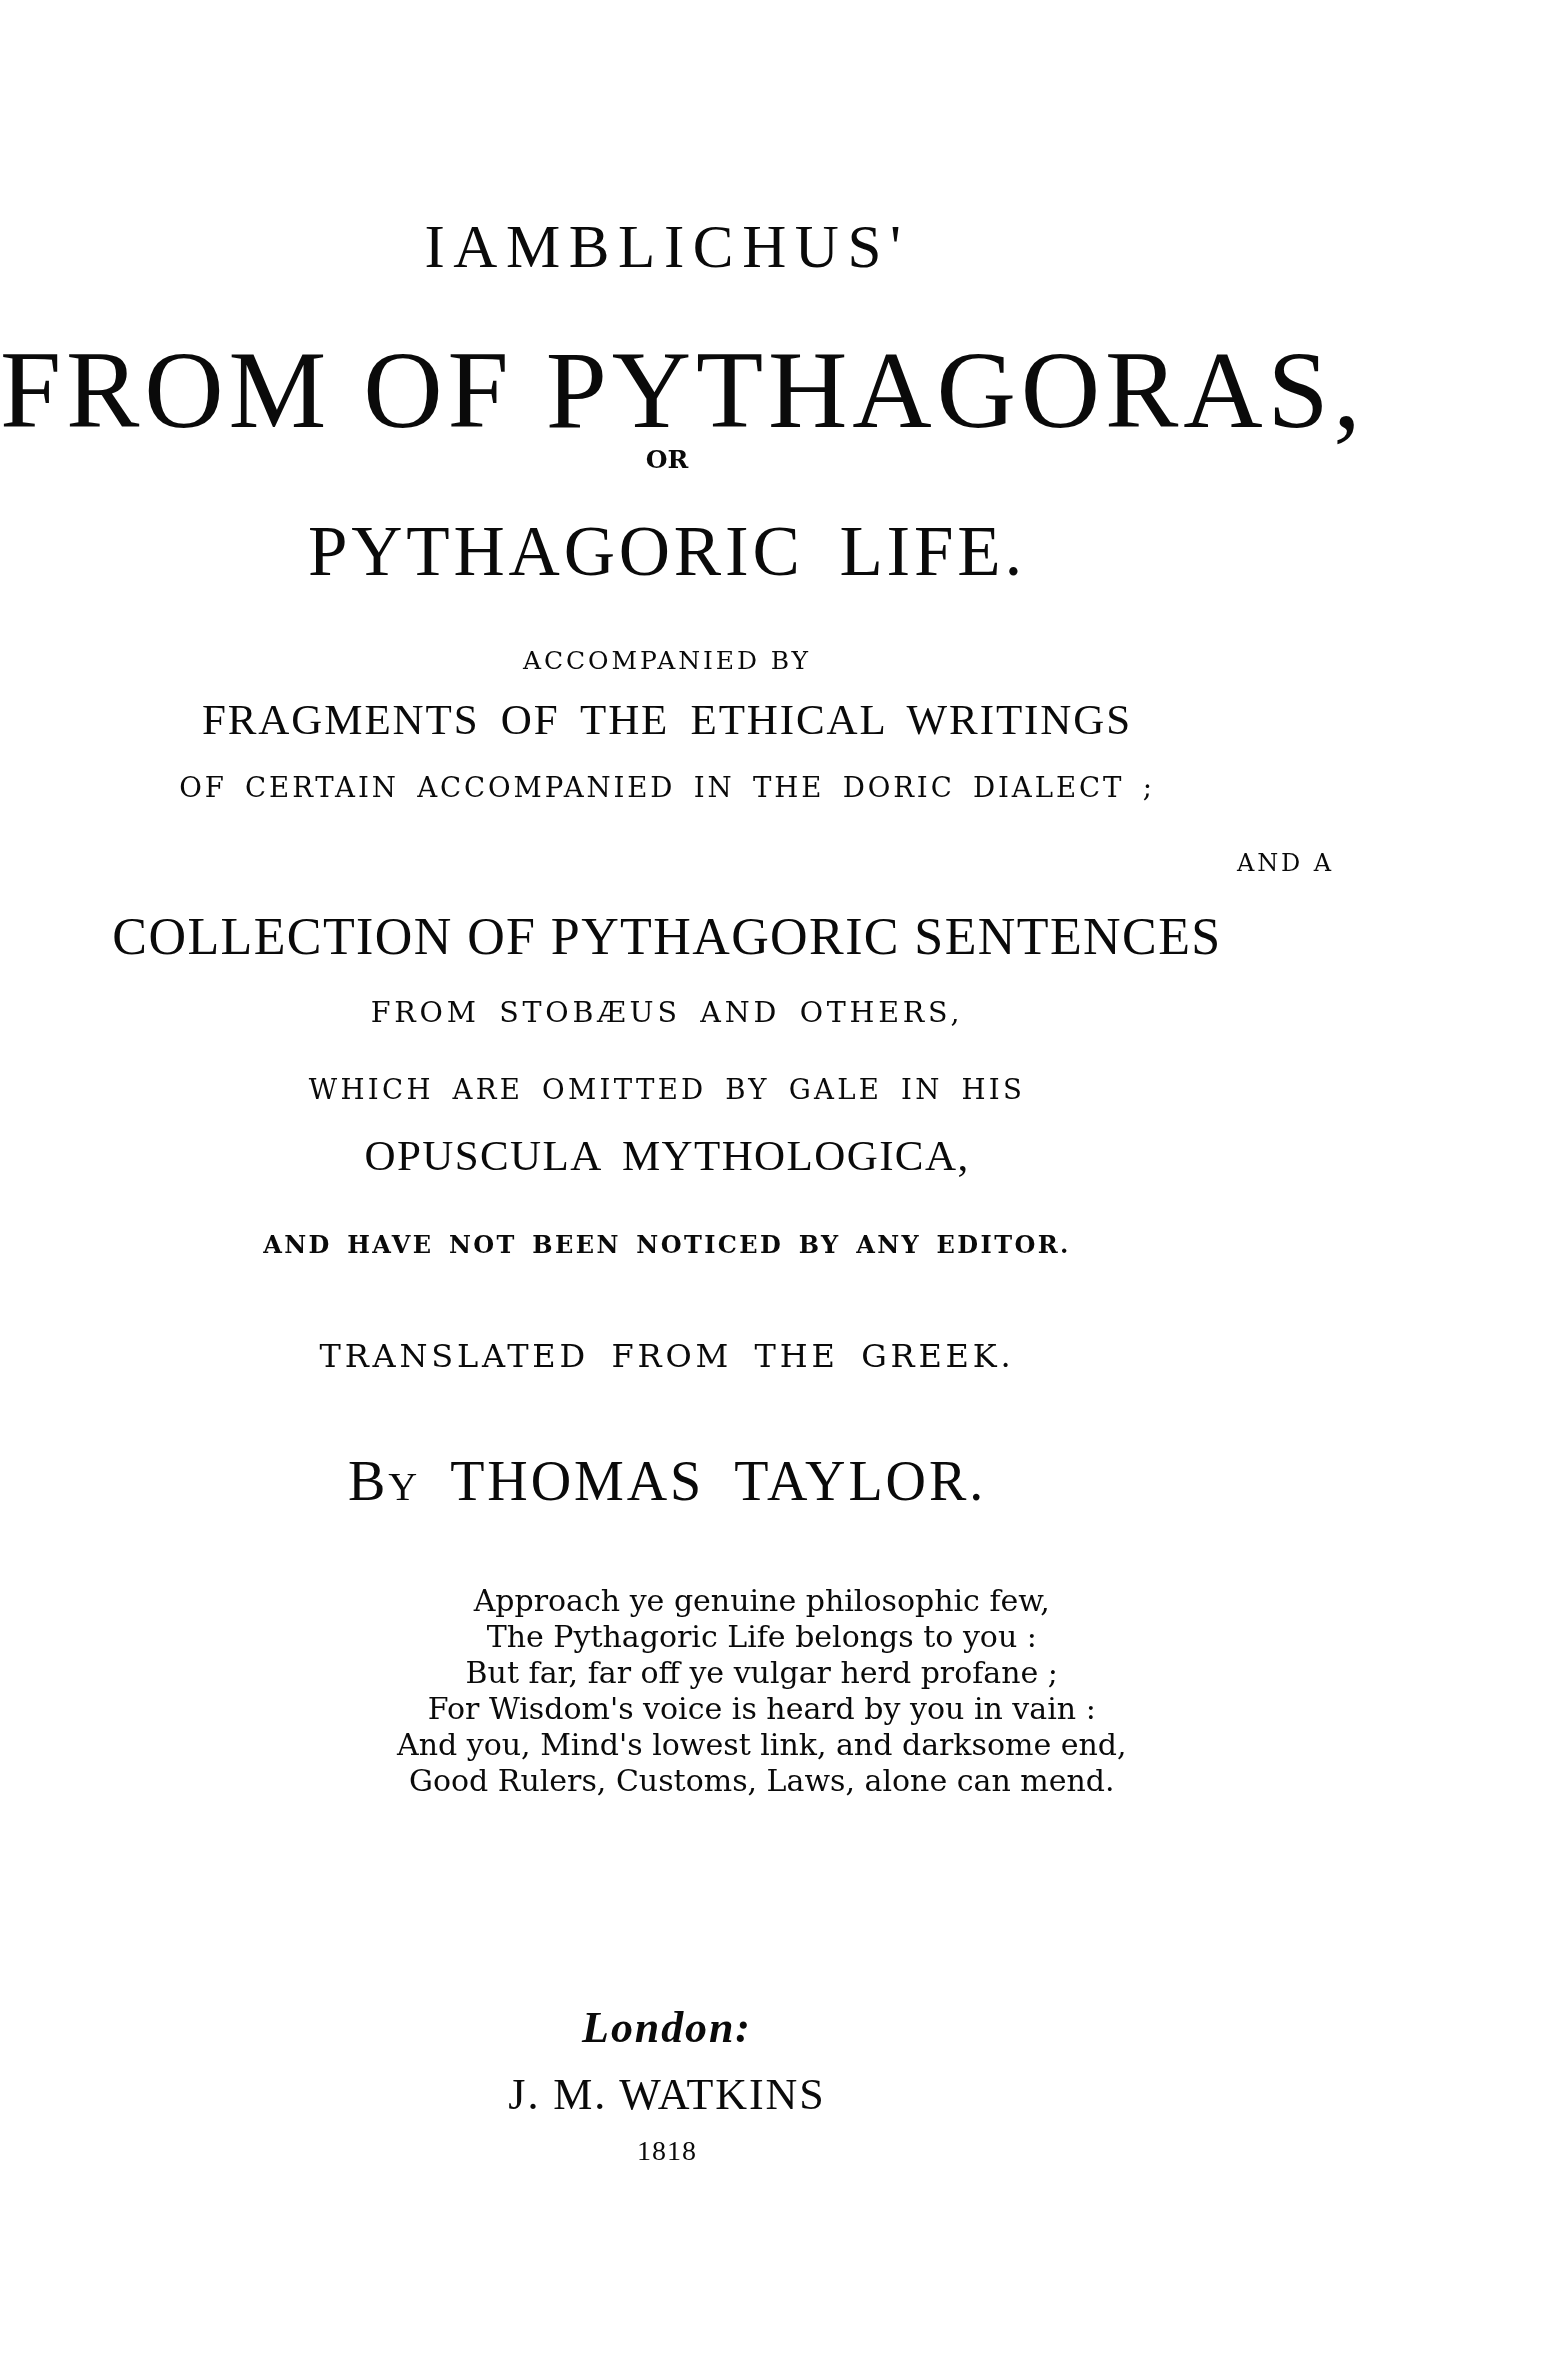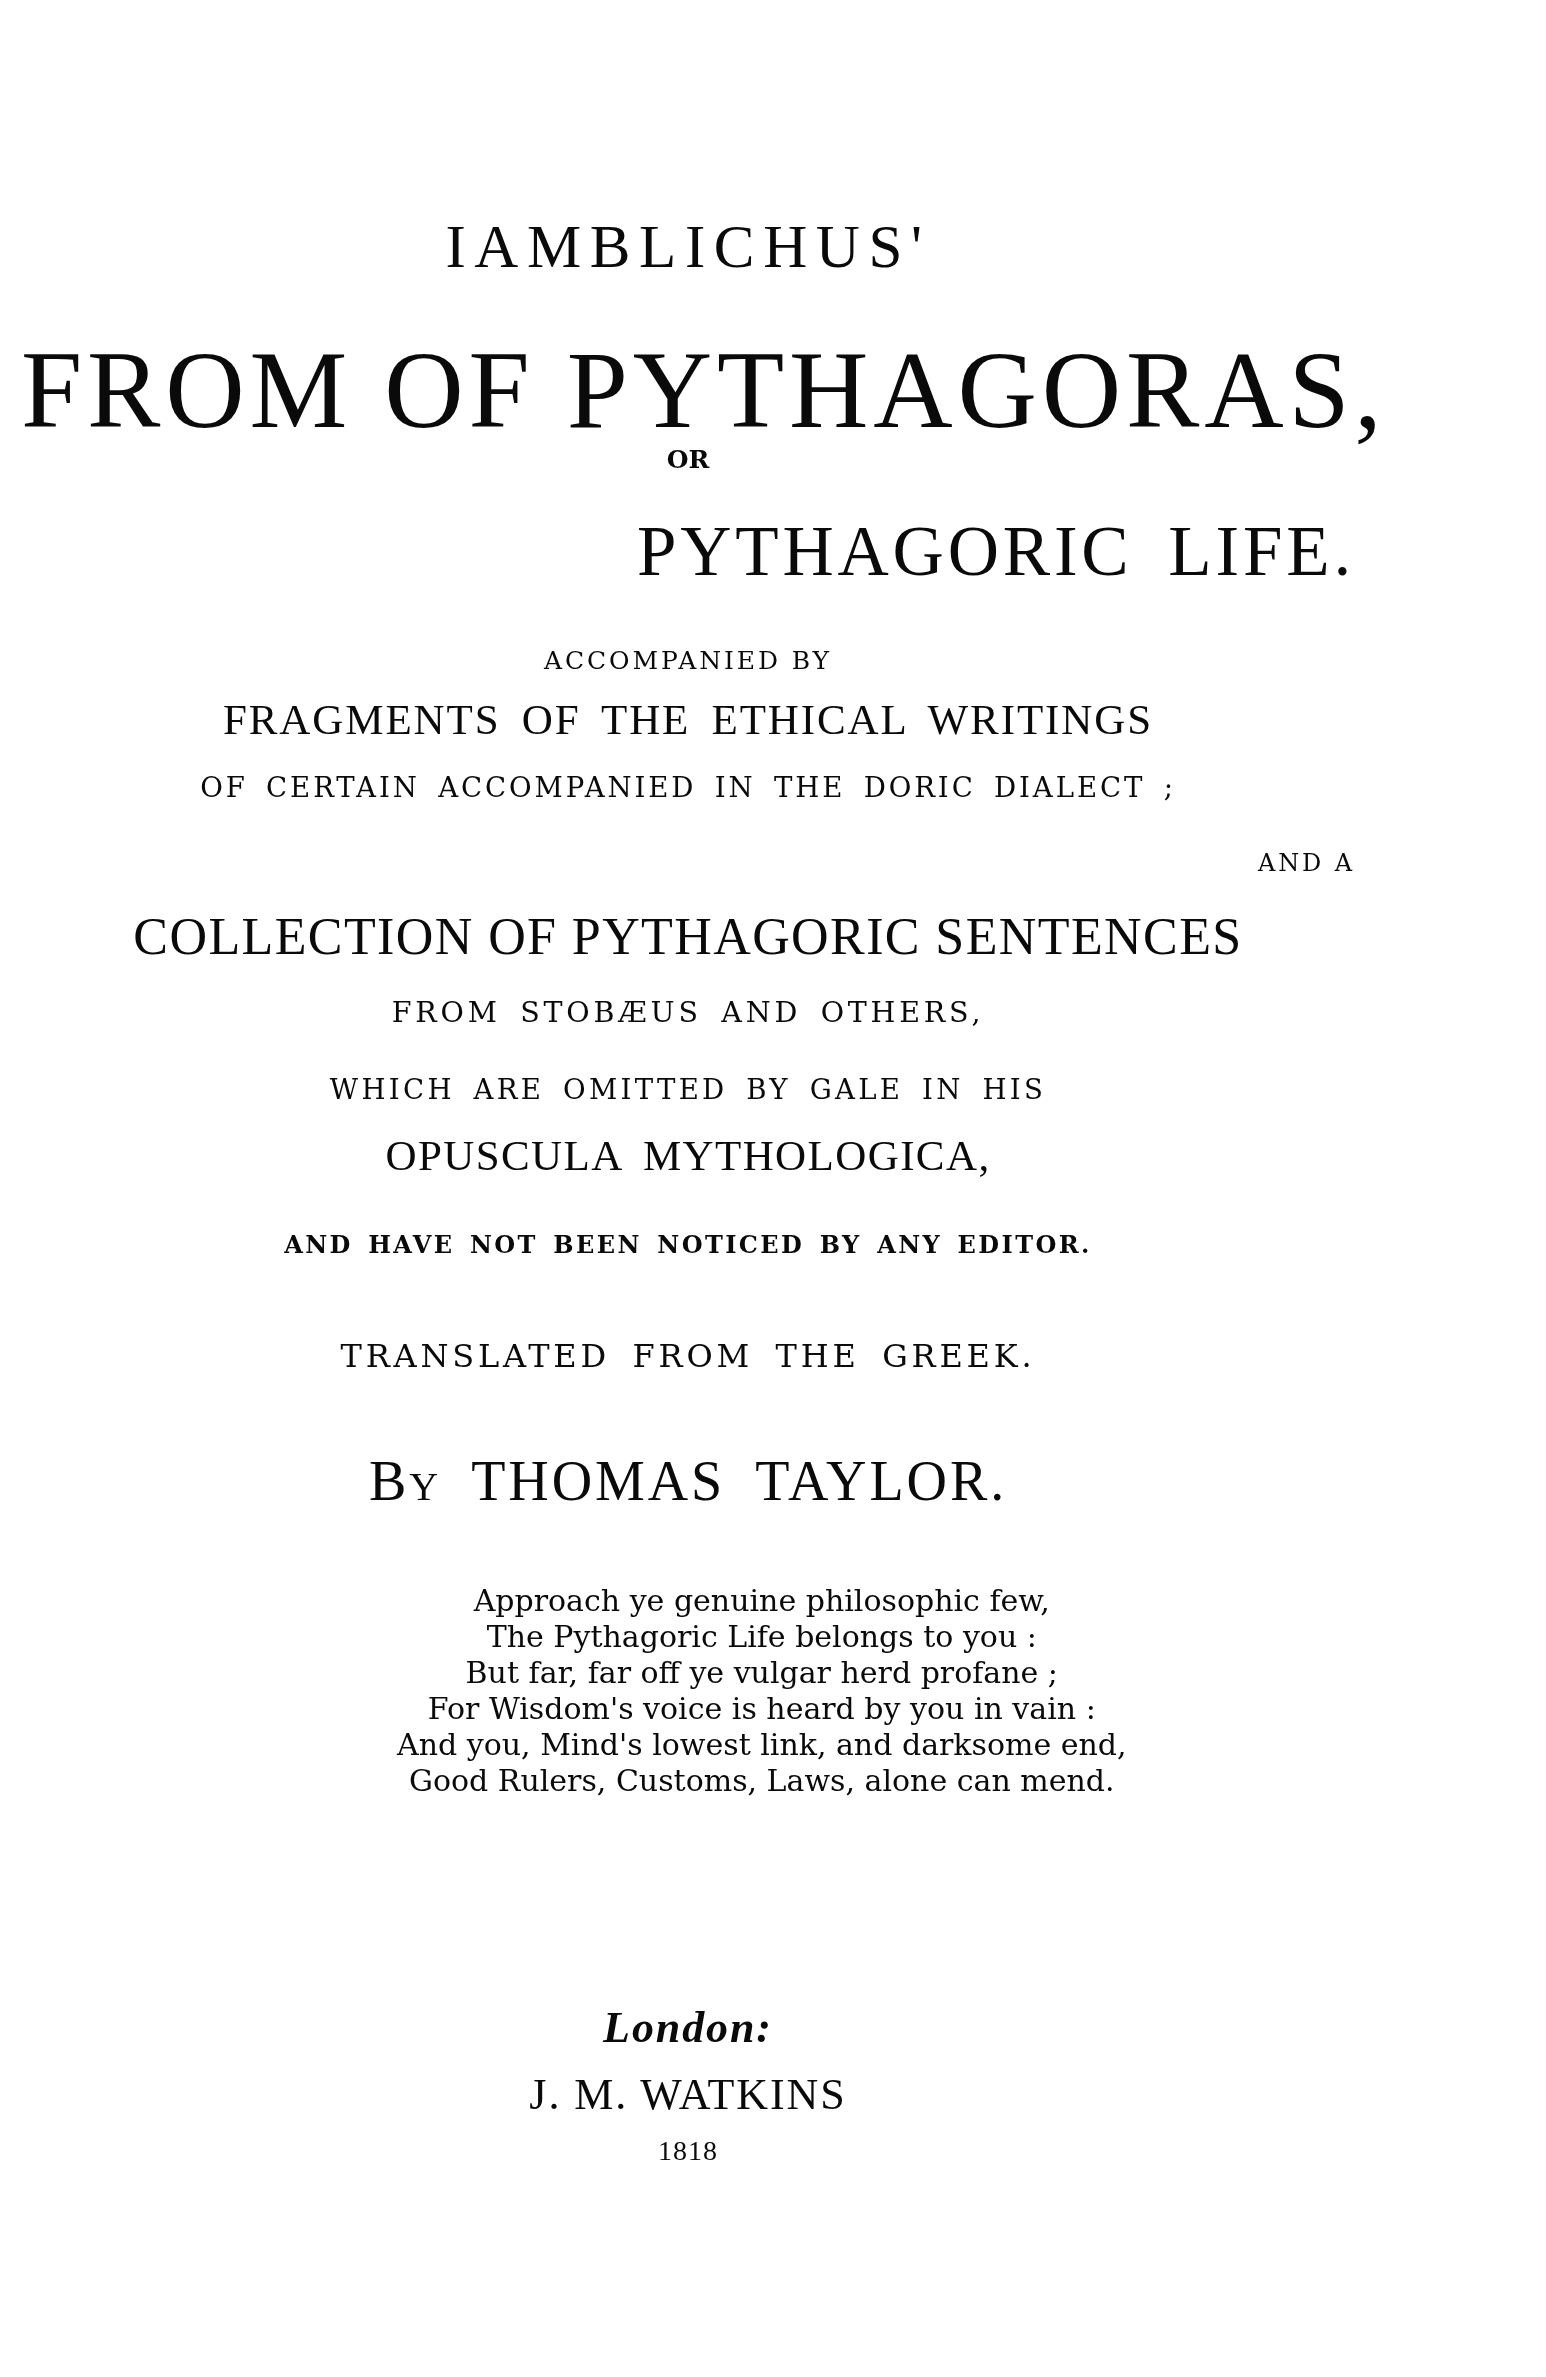--- a/index.html
+++ b/index.html
@@ -1,22 +1,22 @@
 <!DOCTYPE html>
 <html style="font-size:7.6px"><head>
   <meta charset="utf-8">
   <style>
     html, body { margin: 0; padding: 0; background: #ffffff; }
     body { width: 1546px; height: 2497px; position: relative; overflow: hidden; color: #0a0a0a; font-family: "DejaVu Serif", "Liberation Serif", serif; }
     .page { position: absolute; left: 0; top: 0; width: 1546px; height: 2497px; background: #ffffff; }
-    .line { position: absolute; left: 11px; width: 1334px; text-align: center; white-space: nowrap; line-height: 1; padding-left: 10px; }
+    .line { position: absolute; left: 0; width: 1334px; text-align: center; white-space: nowrap; line-height: 1; }
     .t-iamb { top: 216px; font-size: 61px; letter-spacing: 8.6px; font-family: "Liberation Serif", serif; }
     .t-life { top: 335px; font-size: 110px; letter-spacing: 4.8px; font-family: "Liberation Serif", serif; }
     .t-or { top: 447px; font-size: 25px; font-weight: bold; font-family: "DejaVu Serif", serif; }
-    .t-pyth { top: 516px; font-size: 71px; letter-spacing: 3.8px; font-family: "Liberation Serif", serif; word-spacing: 14.3px; text-align: right; }
+    .t-pyth { top: 516px; font-size: 71px; letter-spacing: 3.8px; font-family: "Liberation Serif", serif; word-spacing: 14.3px; }
     .t-acc { top: 648px; font-size: 25px; letter-spacing: 2.9px; font-family: "DejaVu Serif", serif; }
     .t-frag { top: 698px; font-size: 43px; letter-spacing: 1.9px; font-family: "Liberation Serif", serif; word-spacing: 8.6px; }
     .t-cert { top: 774px; font-size: 27.6px; letter-spacing: 2.9px; font-family: "DejaVu Serif", serif; word-spacing: 6.7px; }
     .t-anda { top: 851px; font-size: 24px; letter-spacing: 2.9px; font-family: "DejaVu Serif", serif; text-align: right; }
     .t-coll { top: 911px; font-size: 52px; letter-spacing: 1.4px; font-family: "Liberation Serif", serif; }
     .t-from { top: 999px; font-size: 28.5px; letter-spacing: 3.8px; font-family: "DejaVu Serif", serif; word-spacing: 6.7px; }
     .t-which { top: 1076px; font-size: 27.6px; letter-spacing: 3.3px; font-family: "DejaVu Serif", serif; word-spacing: 6.7px; }
     .t-opus { top: 1134px; font-size: 43px; letter-spacing: 1.4px; font-family: "Liberation Serif", serif; word-spacing: 9.5px; }
     .t-notic { top: 1225px; font-size: 24px; font-weight: bold; letter-spacing: 2.4px; font-family: "DejaVu Serif", serif; word-spacing: 4.8px; margin-top: 8px; }
     .t-trans { top: 1340px; font-size: 32px; letter-spacing: 3.8px; font-family: "DejaVu Serif", serif; word-spacing: 8.6px; }

